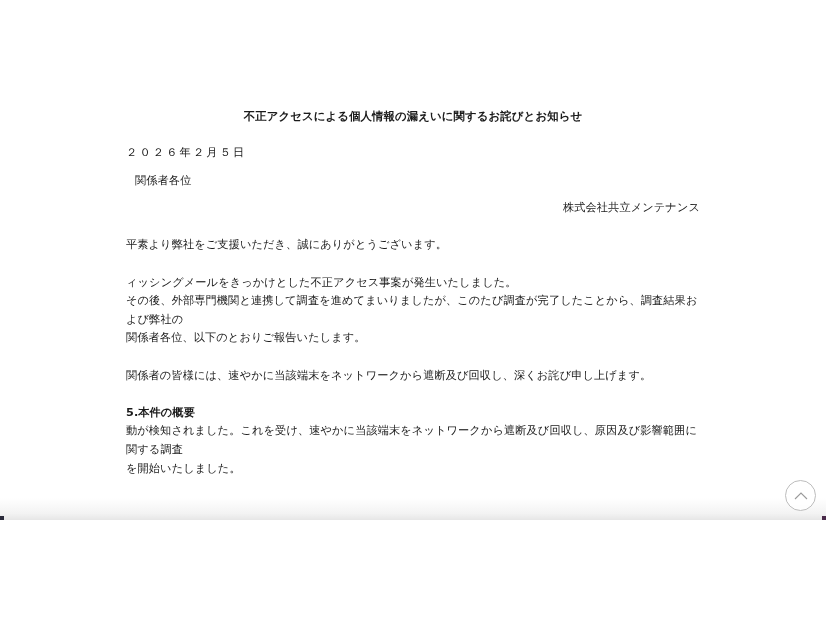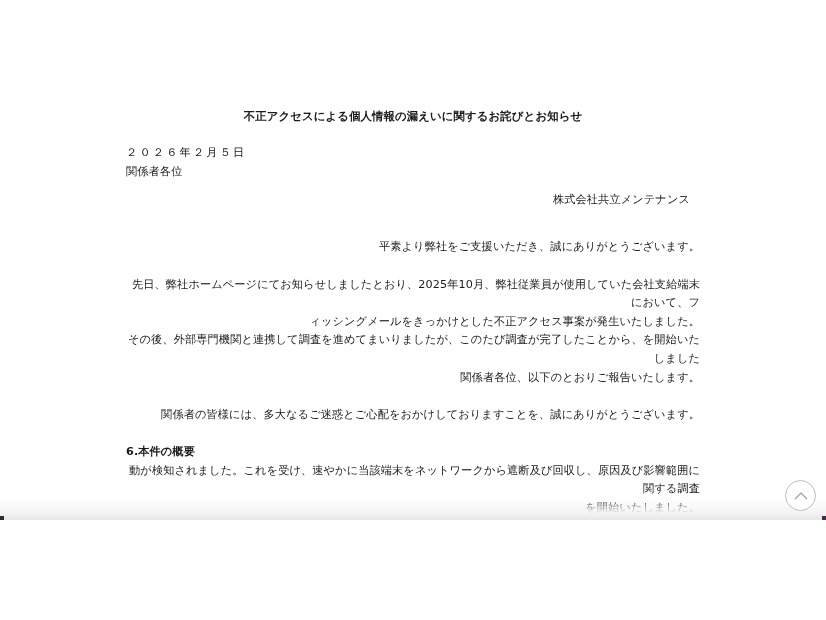--- a/index.html
+++ b/index.html
@@ -58,32 +58,31 @@
       line-height: 20px;
       margin: 0 0 18px 0;
     }
     .date {
       text-align: left;
       letter-spacing: 2.2px;
       margin: 0;
       line-height: 18.6px;
     }
     .addressee {
-      margin: 0;
+      margin: 9px;
       line-height: 18.6px;
     }
     .company {
       text-align: right;
-      margin: 10px;
+      margin: 0;
       line-height: 18.6px;
     }
     .para {
       margin: 0;
       line-height: 18.6px;
-      text-align: right;
     }
     .spacer { height: 18.6px; }
     .section-heading {
       font-weight: bold;
       margin: 0;
       line-height: 18.6px;
     }
     .scroll-top-button {
       position: absolute;
       left: 785px;
@@ -113,34 +112,33 @@
     <p class="addressee">関係者各位</p>
     <p class="company">株式会社共立メンテナンス</p>
 
     <div class="spacer"></div>
 
     <p class="para">平素より弊社をご支援いただき、誠にありがとうございます。</p>
 
     <div class="spacer"></div>
 
     <div>
-      <p class="para">先日、弊社ホームページにてお知らせしましたとおり、2025年10月、弊社従業員が使用していた会社支給端末において、フ</p>
       <p class="para">ィッシングメールをきっかけとした不正アクセス事案が発生いたしました。</p>
-      <p class="para">その後、外部専門機関と連携して調査を進めてまいりましたが、このたび調査が完了したことから、を開始いたしました</p>
+      <p class="para">その後、外部専門機関と連携して調査を進めてまいりましたが、このたび調査が完了したことから、調査結果および弊社の</p>
       <p class="para">関係者各位、以下のとおりご報告いたします。</p>
     </div>
 
     <div class="spacer"></div>
 
-    <p class="para">関係者の皆様には、多大なるご迷惑とご心配をおかけしておりますことを、誠にありがとうございます。</p>
+    <p class="para">関係者の皆様には、速やかに当該端末をネットワークから遮断及び回収し、深くお詫び申し上げます。</p>
 
     <div class="spacer"></div>
 
     <div>
-      <p class="section-heading">6.本件の概要</p>
+      <p class="section-heading">5.本件の概要</p>
       <p class="para">動が検知されました。これを受け、速やかに当該端末をネットワークから遮断及び回収し、原因及び影響範囲に関する調査</p>
       <p class="para">を開始いたしました。</p>
 
     </div>
   </div>
 
   <div class="viewport-fade"></div>
   <div class="corner-mark left"></div>
   <div class="corner-mark right"></div>
 </div>

